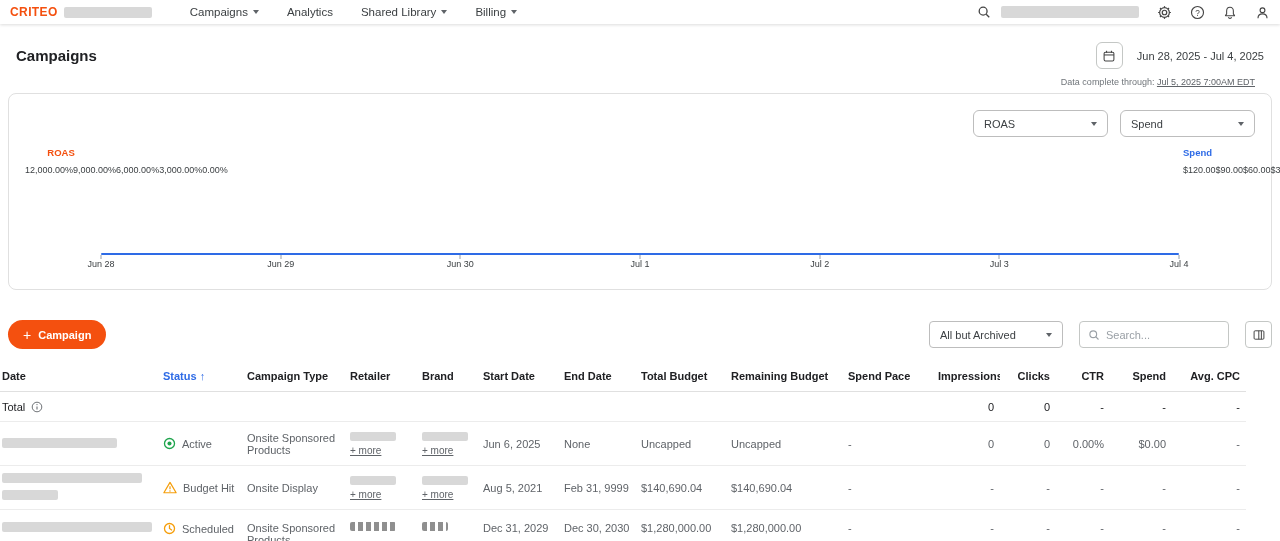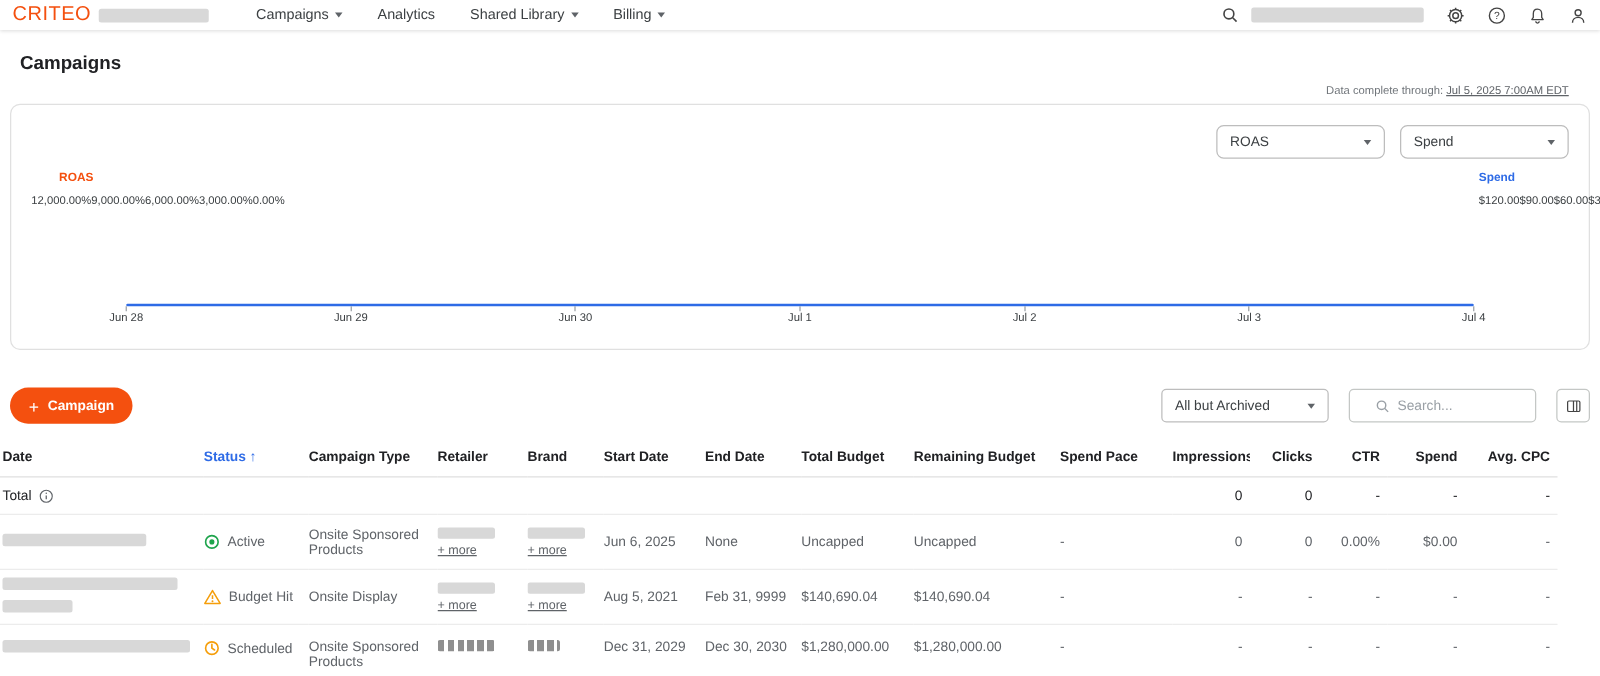--- a/index.html
+++ b/index.html
@@ -7,21 +7,21 @@
     --txt:#202124; --muted:#5f6368; --border:#e0e0e0; --border-light:#ececec;
   }
   *{box-sizing:border-box;margin:0;padding:0}
   html,body{width:1280px;height:541px;overflow:hidden;background:#fff;
     font-family:"Liberation Sans",sans-serif;font-size:11px;color:var(--txt)}
   a{color:inherit}
 
   
   .navbar{height:24px;display:flex;align-items:center;padding:0 10px;
     box-shadow:0 1px 3px rgba(0,0,0,.14);position:relative;z-index:5;background:#fff}
-  .logo{color:var(--orange);font-weight:400;font-size:16px;letter-spacing:.4px}
+  .logo{color:var(--orange);font-weight:700;font-size:12px;letter-spacing:.4px}
   .redact{display:inline-block;background:#d8d8d8;border-radius:2px;height:10px}
   .nav-redact{width:88px;height:11px;margin-left:6px}
   .nav-items{display:flex;align-items:center;gap:28px;margin-left:38px}
   .nav-item{display:flex;align-items:center;gap:5px;color:#3c4043;cursor:pointer;font-size:11.5px}
   .caret{width:0;height:0;border-left:3.5px solid transparent;border-right:3.5px solid transparent;
     border-top:4.5px solid #5f6368;display:inline-block}
   .nav-right{margin-left:auto;display:flex;align-items:center;gap:18px;color:#444}
   .search-redact{width:138px;height:12px;margin-left:-8px}
   .icon-btn{display:flex;align-items:center;justify-content:center;cursor:pointer;color:#444;background:none;border:none}
 
@@ -55,21 +55,21 @@
   .x-labels span{position:absolute;transform:translateX(-50%);white-space:nowrap}
 
   
   .toolbar{display:flex;justify-content:space-between;align-items:center;margin:30px 8px 0}
   .btn-campaign{display:flex;align-items:center;gap:7px;background:var(--orange);color:#fff;border:none;
     border-radius:15px;height:29px;padding:0 15px;font-weight:700;font-size:11px;cursor:pointer}
   .btn-campaign .plus{font-size:14px;font-weight:400;line-height:1}
   .toolbar-right{display:flex;align-items:center;gap:16px}
   .filter-select{min-width:134px;height:27px;border-radius:4px}
   .search-box{width:150px;height:27px;border:1px solid #c4c7c5;border-radius:4px;display:flex;
-    align-items:center;gap:6px;padding:0 20px;color:#9aa0a6}
+    align-items:center;gap:6px;padding:0 8px;color:#9aa0a6}
   .search-box input{border:none;outline:none;width:100%;font-size:11px;font-family:inherit;color:#3c4043}
   .search-box input::placeholder{color:#9aa0a6}
   .grid-btn{width:27px;height:27px;border:1px solid #c4c7c5;border-radius:4px;background:#fff;display:flex;
     align-items:center;justify-content:center;cursor:pointer;color:#444}
 
   
   .table-wrap{margin-top:12px;padding-right:34px}
   table{width:100%;border-collapse:collapse;table-layout:fixed}
   th{font-weight:700;font-size:11px;color:var(--txt);text-align:left;padding:9px 6px 9px 0;
     border-bottom:1px solid var(--border);white-space:nowrap;overflow:hidden}
@@ -157,20 +157,31 @@
       <svg width="15" height="15" viewBox="0 0 20 20">
           <circle cx="10" cy="7" r="3.2" fill="none" stroke="currentColor" stroke-width="1.5"></circle>
           <path d="M4 17.5 c0-3.4 2.7-5.6 6-5.6 s6 2.2 6 5.6" fill="none" stroke="currentColor" stroke-width="1.5"></path>
         </svg>
     </span>
   </div>
 </div>
 
 <div class="page-header">
   <div class="page-title">Campaigns</div>
+  <div class="date-area">
+    <span class="cal-btn">
+      <svg width="14" height="14" viewBox="0 0 20 20">
+          <rect x="3" y="4.5" width="14" height="12.5" rx="2" fill="none" stroke="currentColor" stroke-width="1.5"></rect>
+          <line x1="3" y1="8.5" x2="17" y2="8.5" stroke="currentColor" stroke-width="1.5"></line>
+          <line x1="6.5" y1="2.5" x2="6.5" y2="5.5" stroke="currentColor" stroke-width="1.5"></line>
+          <line x1="13.5" y1="2.5" x2="13.5" y2="5.5" stroke="currentColor" stroke-width="1.5"></line>
+        </svg>
+    </span>
+    <span class="date-range">Jun 28, 2025 - Jul 4, 2025</span>
+  </div>
 </div>
 
 <div class="data-note">
   <span>Data complete through:</span>
   <a>Jul 5, 2025 7:00AM EDT</a>
 </div>
 
 <div class="card">
   <div class="card-controls">
     <div class="select">

